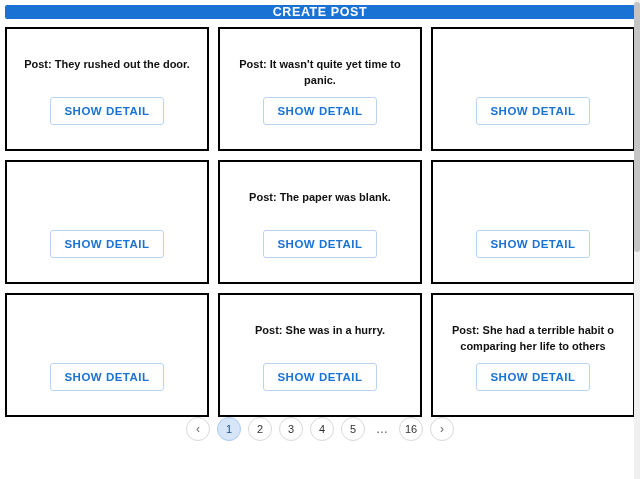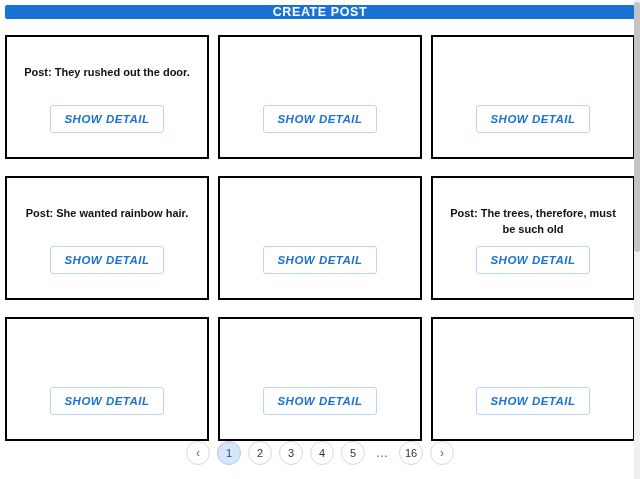--- a/index.html
+++ b/index.html
@@ -44,21 +44,20 @@
     padding: 8px 5px 0 5px;
   }
   .card {
     border: 2px solid #000000;
     background: #ffffff;
     display: flex;
     flex-direction: column;
     align-items: center;
     justify-content: center;
     padding: 18px 12px 12px 12px;
-    margin-top: 8px;
   }
   .card-title {
     font-size: 11px;
     font-weight: bold;
     color: #111111;
     text-align: center;
     line-height: 1.45;
     margin: 10px 4px 0 4px;
   }
   .card-spacer { flex: 1 1 auto; min-height: 8px; }
@@ -68,21 +67,20 @@
     color: #1a73d4;
     font-size: 11.5px;
     font-weight: bold;
     letter-spacing: 0.5px;
     padding: 7px 13px;
     border-radius: 3px;
     cursor: pointer;
     margin-bottom: 12px;
     white-space: nowrap;
     font-family: "Liberation Sans", sans-serif;
-    font-style: italic;
   }
   .pagination {
     height: 56px;
     display: flex;
     align-items: center;
     justify-content: center;
     gap: 7px;
   }
   .page-btn {
     width: 24px;
@@ -141,57 +139,59 @@
 
   <div class="grid">
 
     <div class="card">
       <div class="card-title">Post: They rushed out the door.</div>
       <div class="card-spacer"></div>
       <button class="detail-btn">SHOW DETAIL</button>
     </div>
 
     <div class="card">
-      <div class="card-spacer"></div>
-      <button class="detail-btn">SHOW DETAIL</button>
-    </div>
-
-    <div class="card">
-      <div class="card-spacer"></div>
-      <button class="detail-btn">SHOW DETAIL</button>
-    </div>
-
-    <div class="card">
-      <div class="card-title">Post: She wanted rainbow hair.</div>
-      <div class="card-spacer"></div>
-      <button class="detail-btn">SHOW DETAIL</button>
-    </div>
-
-    <div class="card">
-      <div class="card-spacer"></div>
-      <button class="detail-btn">SHOW DETAIL</button>
-    </div>
-
-    <div class="card">
-      <div class="card-title">Post: The trees, therefore, must be such old</div>
-      <div class="card-spacer"></div>
-      <button class="detail-btn">SHOW DETAIL</button>
-    </div>
-
-    <div class="card">
-      <div class="card-spacer"></div>
-      <button class="detail-btn">SHOW DETAIL</button>
-    </div>
-
-    <div class="card">
-      <div class="card-spacer"></div>
-      <button class="detail-btn">SHOW DETAIL</button>
-    </div>
-
-    <div class="card">
+      <div class="card-title">Post: It wasn't quite yet time to panic.</div>
+      <div class="card-spacer"></div>
+      <button class="detail-btn">SHOW DETAIL</button>
+    </div>
+
+    <div class="card">
+      <div class="card-spacer"></div>
+      <button class="detail-btn">SHOW DETAIL</button>
+    </div>
+
+    <div class="card">
+      <div class="card-spacer"></div>
+      <button class="detail-btn">SHOW DETAIL</button>
+    </div>
+
+    <div class="card">
+      <div class="card-title">Post: The paper was blank.</div>
+      <div class="card-spacer"></div>
+      <button class="detail-btn">SHOW DETAIL</button>
+    </div>
+
+    <div class="card">
+      <div class="card-spacer"></div>
+      <button class="detail-btn">SHOW DETAIL</button>
+    </div>
+
+    <div class="card">
+      <div class="card-spacer"></div>
+      <button class="detail-btn">SHOW DETAIL</button>
+    </div>
+
+    <div class="card">
+      <div class="card-title">Post: She was in a hurry.</div>
+      <div class="card-spacer"></div>
+      <button class="detail-btn">SHOW DETAIL</button>
+    </div>
+
+    <div class="card">
+      <div class="card-title">Post: She had a terrible habit o comparing her life to others</div>
       <div class="card-spacer"></div>
       <button class="detail-btn">SHOW DETAIL</button>
     </div>
 
   </div>
 
   <div class="pagination">
     <div class="page-btn arrow">‹</div>
     <div class="page-btn active">1</div>
     <div class="page-btn">2</div>

